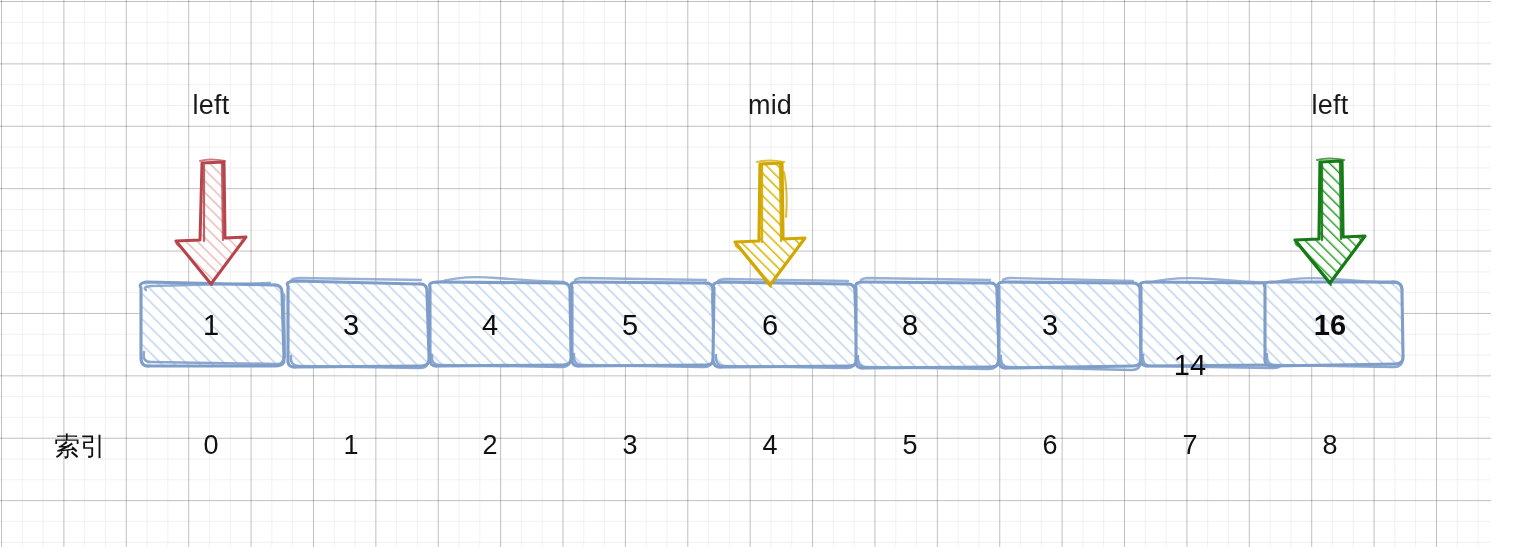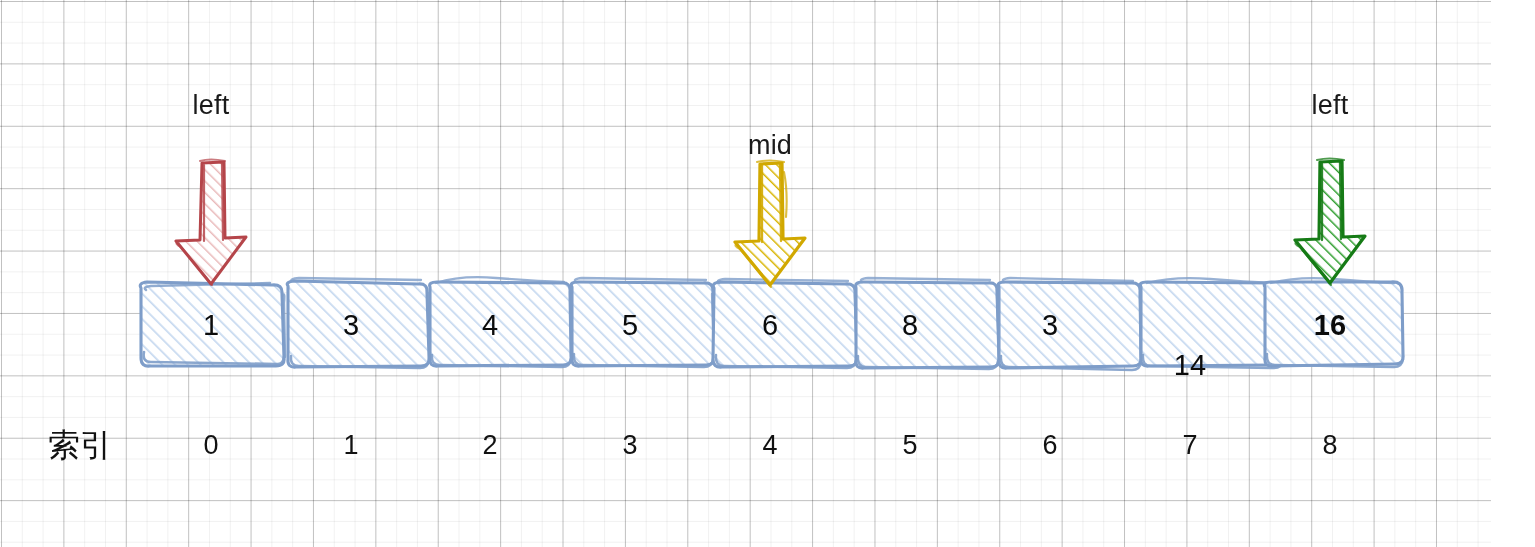--- a/index.html
+++ b/index.html
@@ -57,21 +57,21 @@
   .index-value {
     position: absolute;
     font-size: 27px;
     color: #111111;
     font-family: "Liberation Sans", sans-serif;
     transform: translate(-50%, -50%);
     white-space: nowrap;
   }
   .index-label {
     position: absolute;
-    font-size: 32px;
+    font-size: 26px;
     color: #111111;
     font-family: "DejaVu Sans", sans-serif;
     transform: translate(-50%, -50%);
     white-space: nowrap;
   }
 </style>
 </head>
 <body>
 
 <div id="canvas">
@@ -168,21 +168,21 @@
     </g>
 
     <g>
       <path d="M1320,162 L1342,161 L1343,237 L1365,236 L1330,283 L1295,240 L1319,239 Z" fill="url(#hatch-green)" stroke="#167b16" stroke-width="3.2" stroke-linejoin="round" stroke-linecap="round"></path>
       <path d="M1322,164 L1322,240 M1340,163 L1341,239" fill="none" stroke="#167b16" stroke-width="2.3" stroke-linecap="round" opacity="0.9"></path>
       <path d="M1317,160 q12,-3 27,0 M1297,241 q-4,3 3,6 L1331,285" fill="none" stroke="#167b16" stroke-width="2.1" stroke-linecap="round" opacity="0.75"></path>
     </g>
   </svg>
 
   <div class="arrow-label" style="left:211px; top:90px;">left</div>
-  <div class="arrow-label" style="left:770px; top:90px;margin-top:40px;">mid</div>
+  <div class="arrow-label" style="left:770px; top:90px;">mid</div>
   <div class="arrow-label" style="left:1330px; top:90px;">left</div>
 
   <div class="cell-value" style="left:211px; top:325px;">1</div>
   <div class="cell-value" style="left:351px; top:325px;">3</div>
   <div class="cell-value" style="left:490px; top:325px;">4</div>
   <div class="cell-value" style="left:630px; top:325px;">5</div>
   <div class="cell-value" style="left:770px; top:325px;">6</div>
   <div class="cell-value" style="left:910px; top:325px;">8</div>
   <div class="cell-value" style="left:1050px; top:325px;">3</div>
   <div class="cell-value" style="left:1190px; top:325px;margin-top:40px;">14</div>

